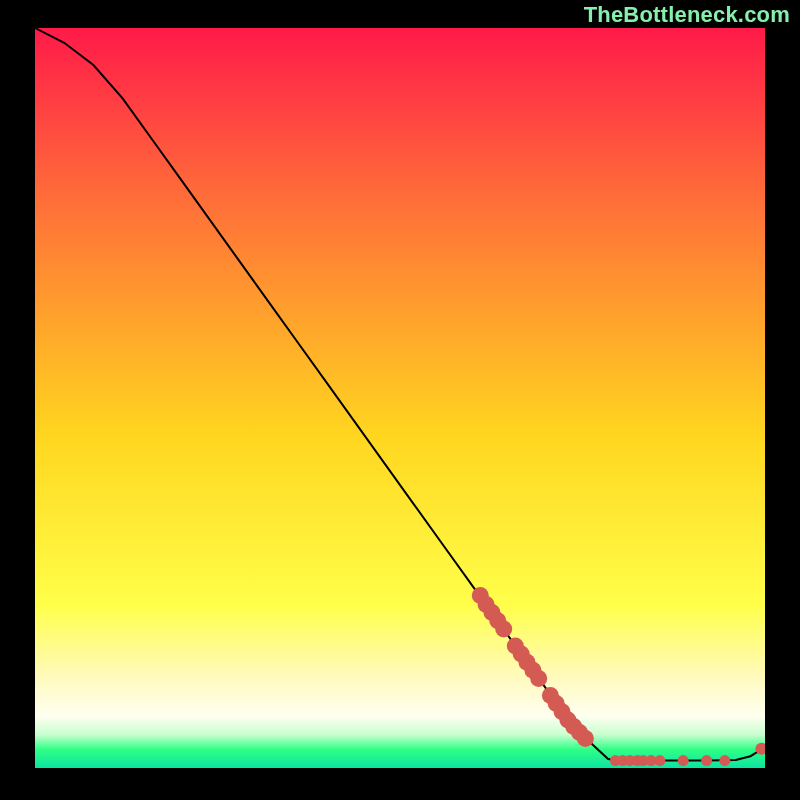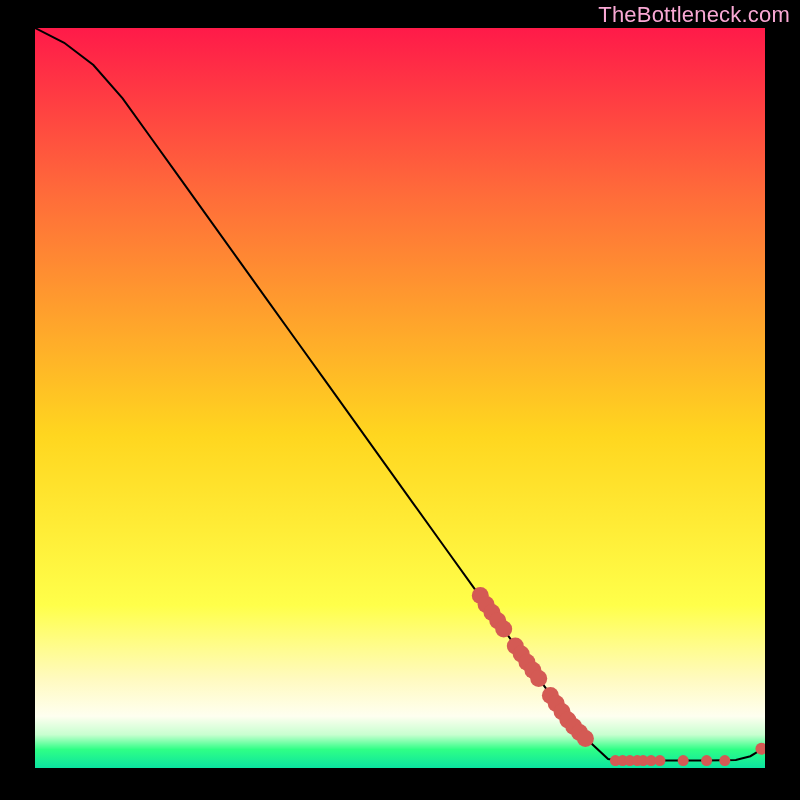--- a/index.html
+++ b/index.html
@@ -16,24 +16,24 @@
     left: 0;
     top: 0;
     width: 800px;
     height: 800px;
     background: #000;
   }
   .attribution {
     position: absolute;
     top: 2px;
     right: 10px;
-    color: #f9a8d4;
+    color: #86efac;
     font-size: 22px;
     letter-spacing: 0.2px;
-    font-weight: 400;
+    font-weight: 700;
   }
   .plot-wrap {
     position: absolute;
     left: 35px;
     top: 28px;
     width: 730px;
     height: 740px;
   }
   svg { display: block; }
 </style>

